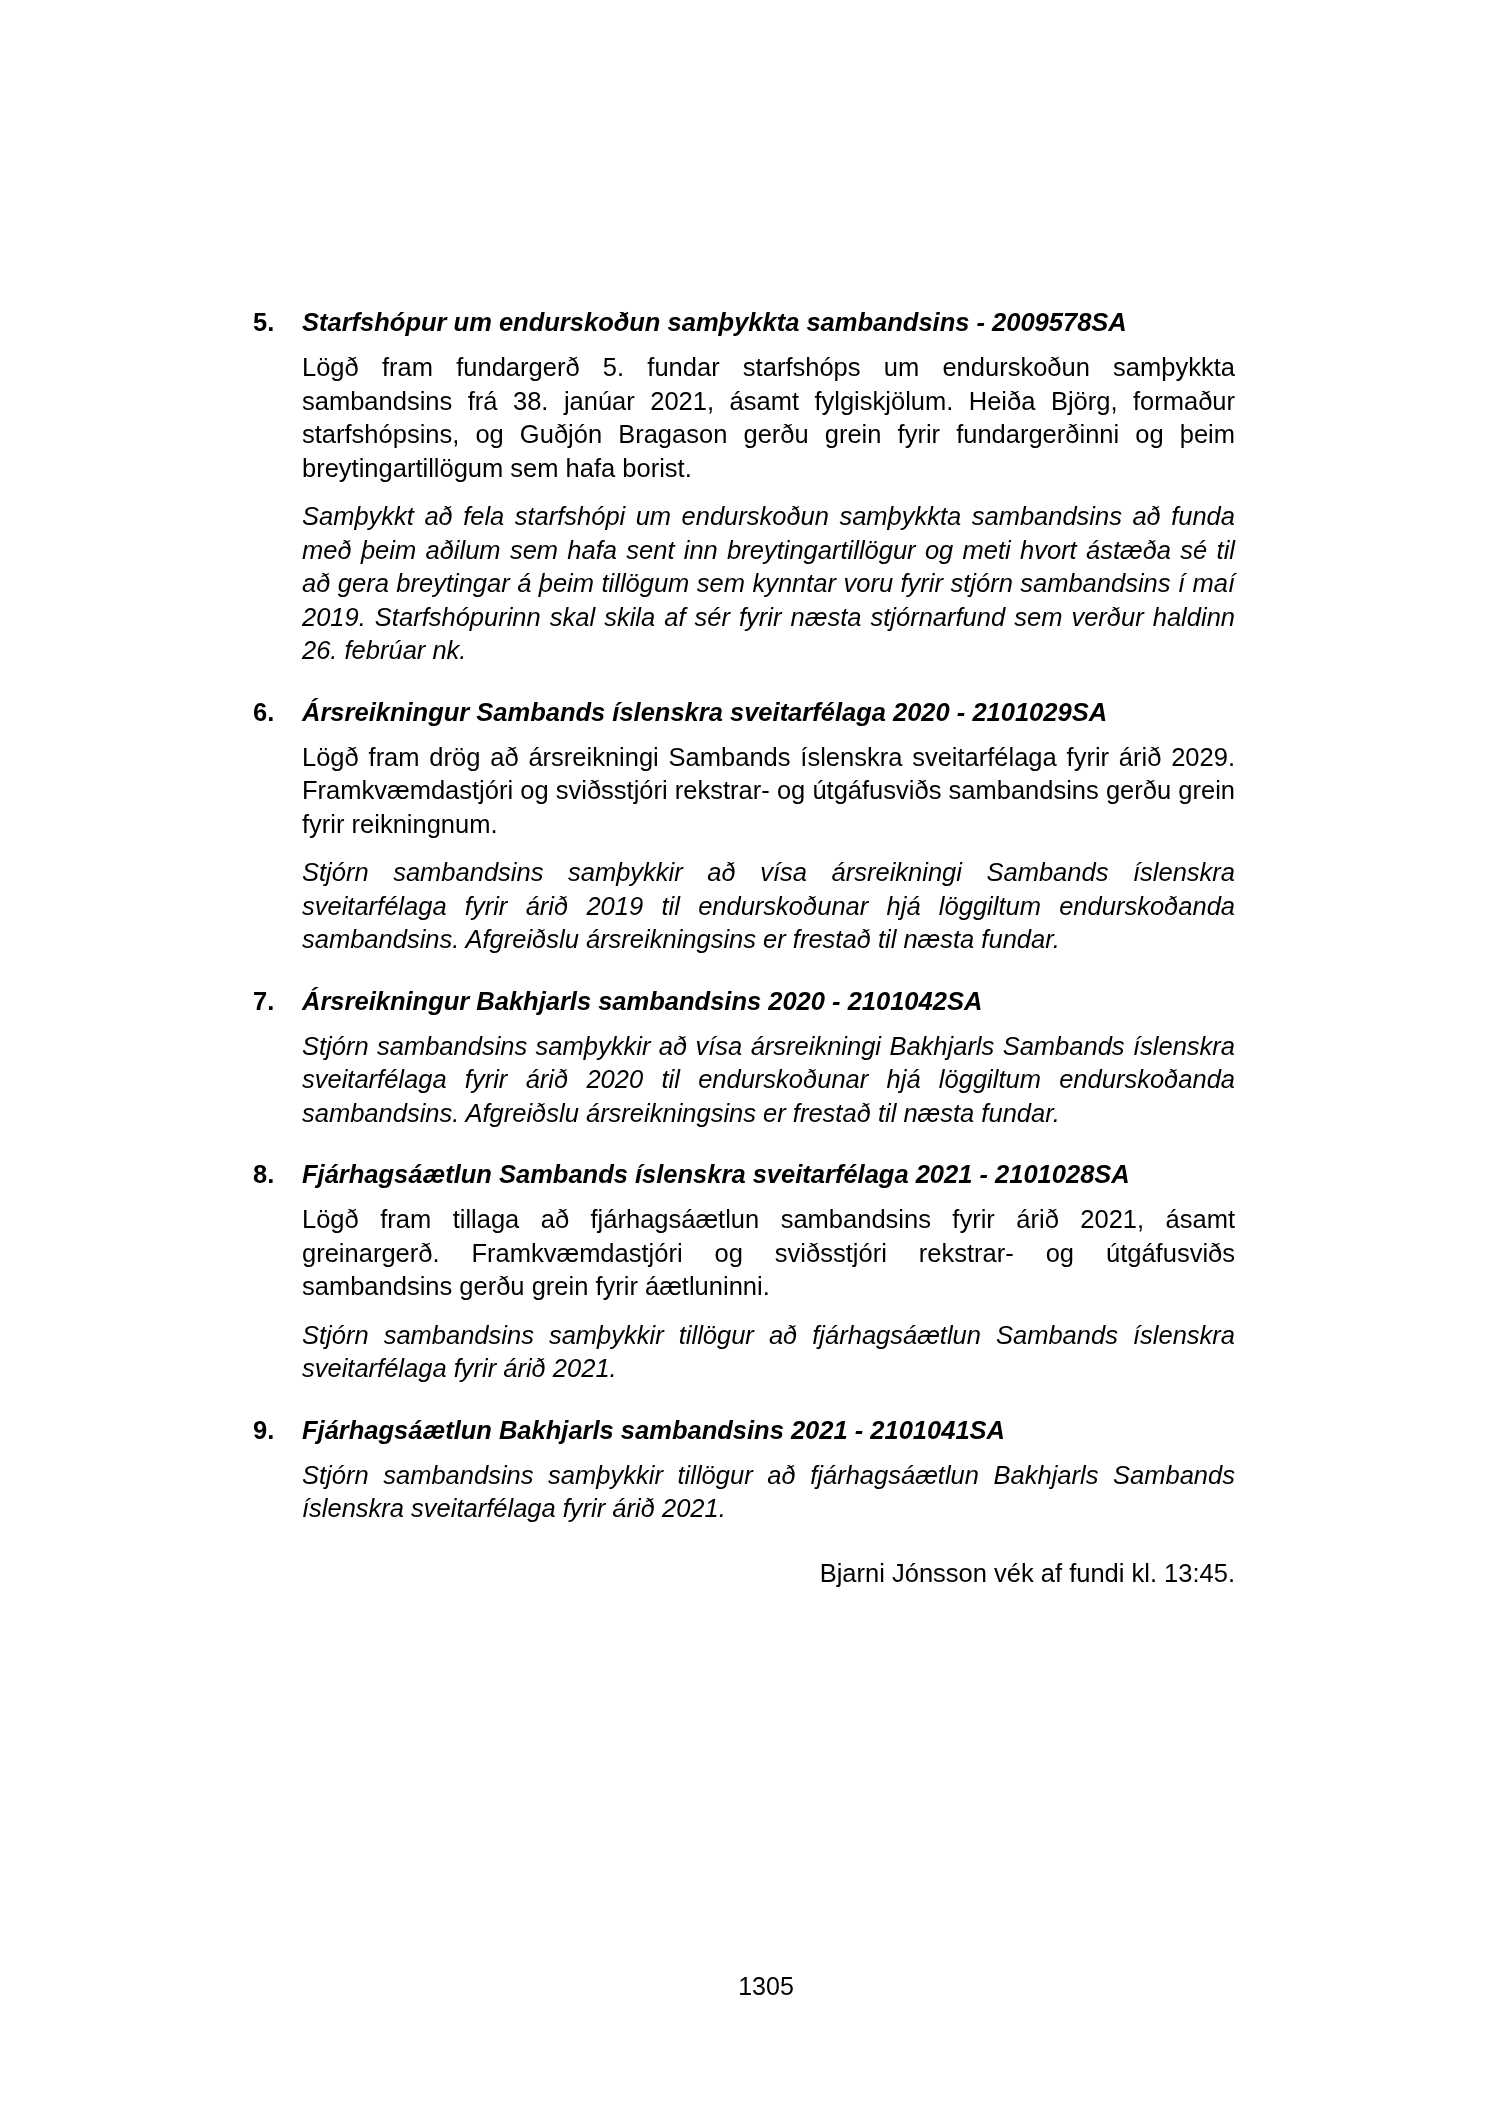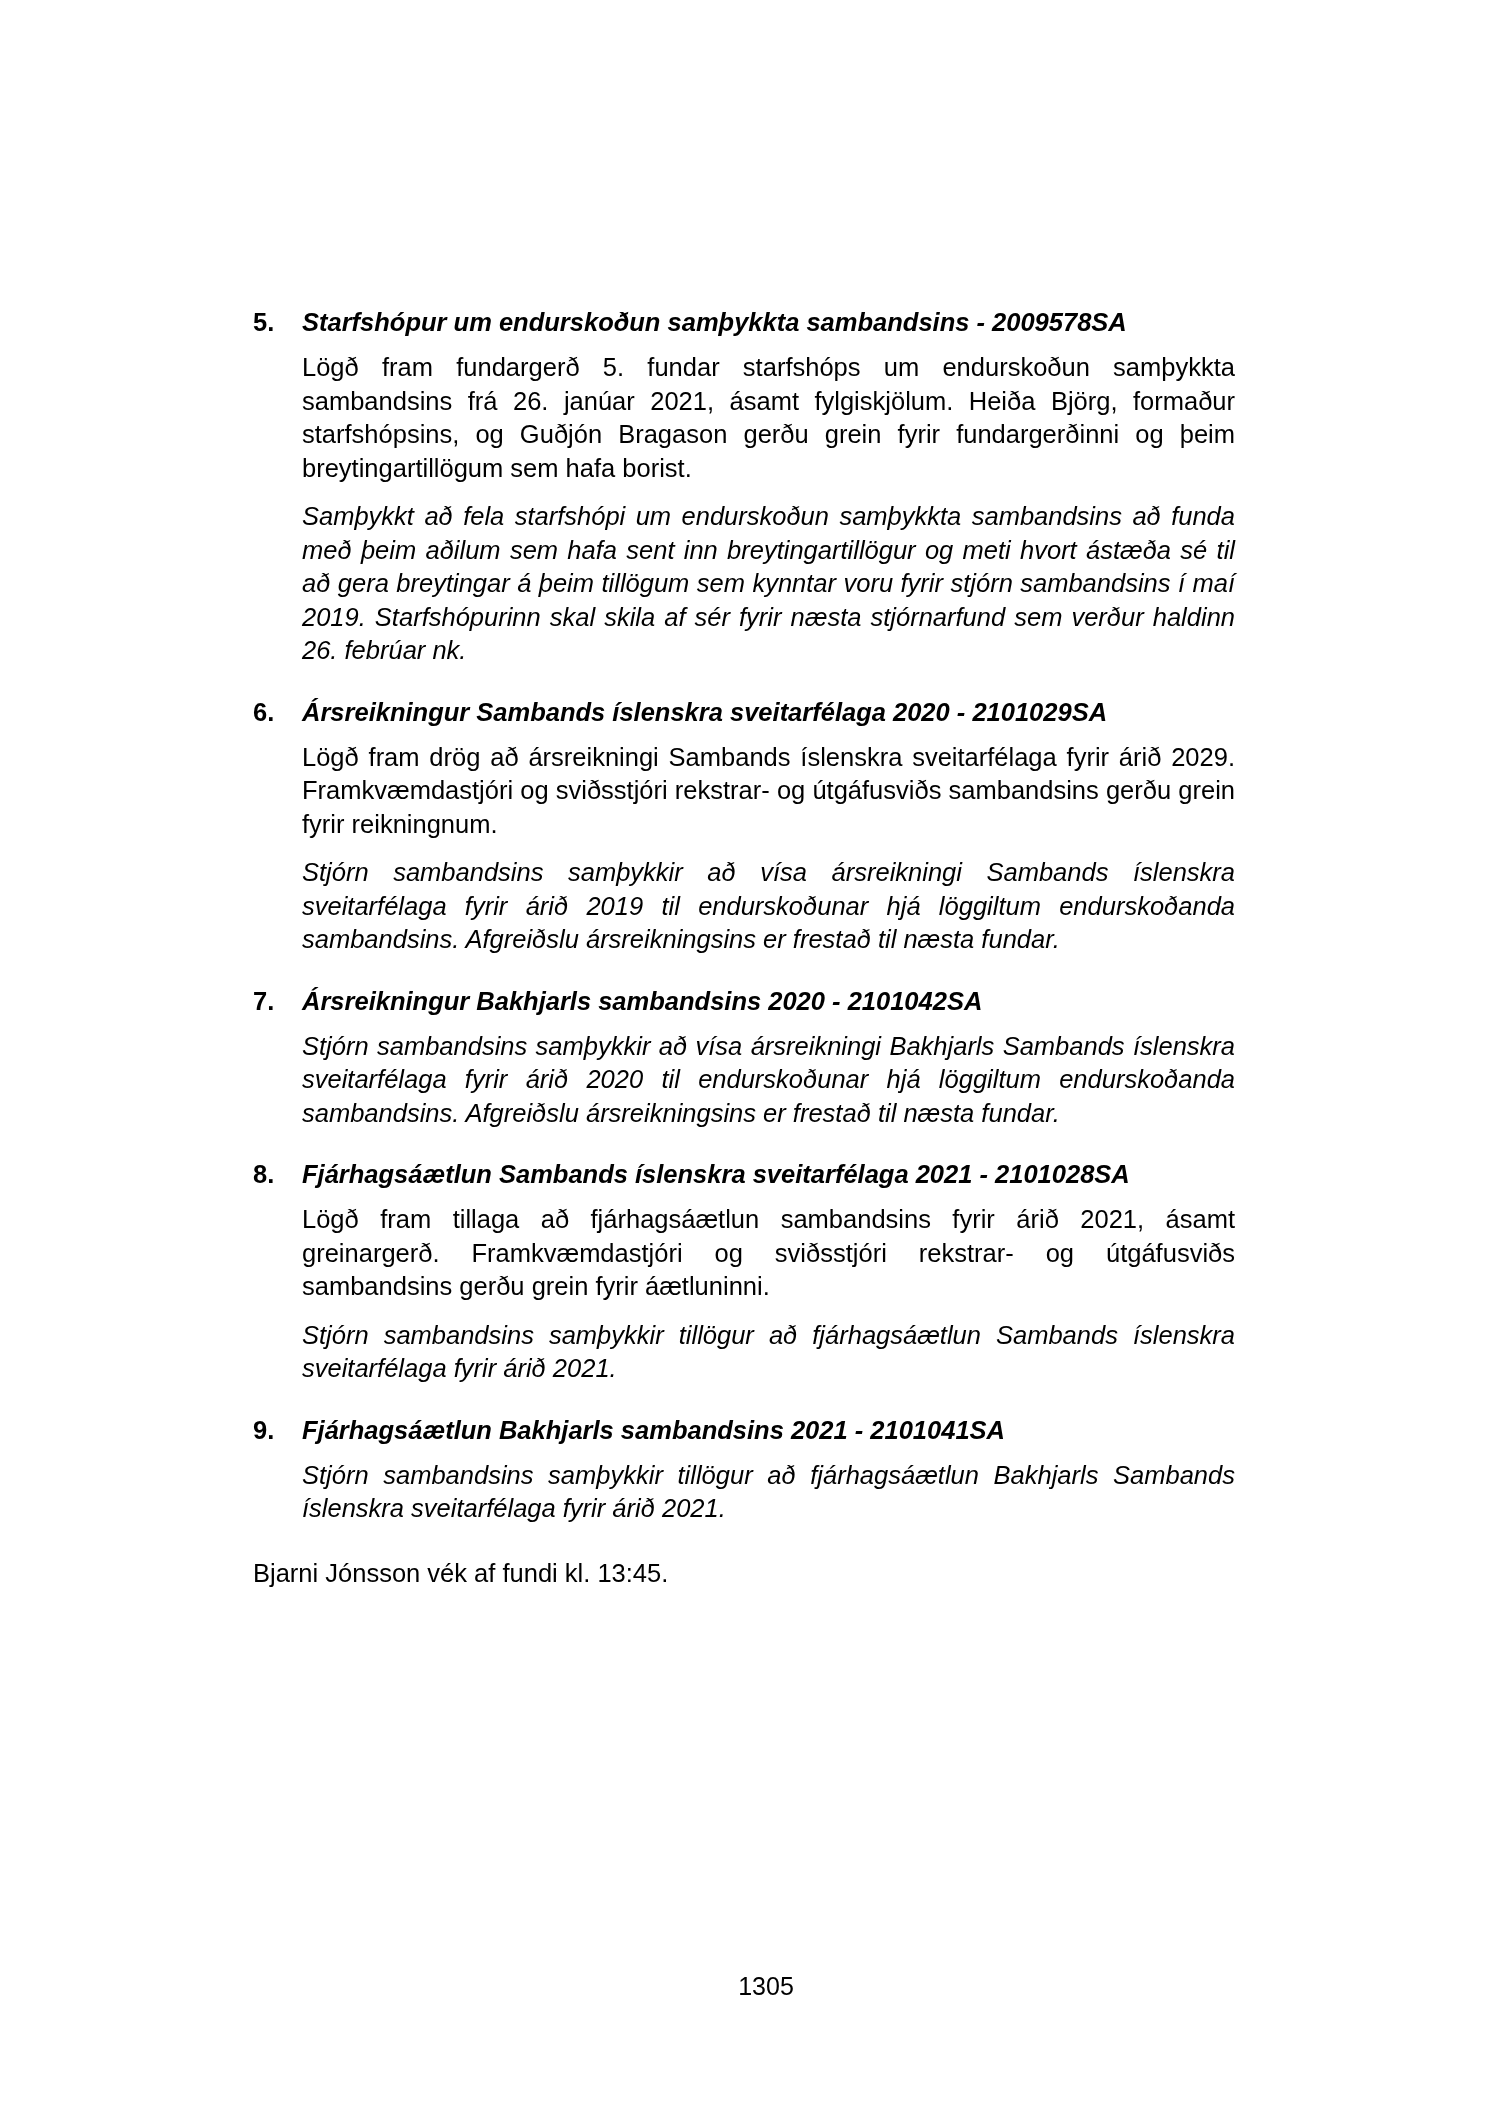--- a/index.html
+++ b/index.html
@@ -42,20 +42,21 @@
     font-size: 25.5px;
     line-height: 33.5px;
     text-align: justify;
     text-justify: inter-word;
   }
   p.body.resolution { font-style: italic; }
   p.closing {
     margin: 31px 0 0 0;
     font-size: 25.5px;
     line-height: 33.5px;
+    text-align: right;
   }
   .footer-page {
     position: absolute;
     top: 1971px;
     left: 16px;
     width: 1500px;
     text-align: center;
     font-size: 25px;
     line-height: 30px;
   }
@@ -64,21 +65,21 @@
 <body>
 
 <div class="sheet">
   <div class="content">
 
     <section class="item">
       <div class="item-head">
         <span class="item-num">5.</span>
         <span class="item-title">Starfshópur um endurskoðun samþykkta sambandsins - 2009578SA</span>
       </div>
-      <p class="body">Lögð fram fundargerð 5. fundar starfshóps um endurskoðun samþykkta sambandsins frá 26. janúar 2021, ásamt fylgiskjölum. Heiða Björg, formaður starfshópsins, og Guðjón Bragason gerðu grein fyrir fundargerðinni og þeim breytingartillögum sem hafa borist.</p>
+      <p class="body">Lögð fram fundargerð 5. fundar starfshóps um endurskoðun samþykkta sambandsins frá 38. janúar 2021, ásamt fylgiskjölum. Heiða Björg, formaður starfshópsins, og Guðjón Bragason gerðu grein fyrir fundargerðinni og þeim breytingartillögum sem hafa borist.</p>
       <p class="body resolution">Samþykkt að fela starfshópi um endurskoðun samþykkta sambandsins að funda með þeim aðilum sem hafa sent inn breytingartillögur og meti hvort ástæða sé til að gera breytingar á þeim tillögum sem kynntar voru fyrir stjórn sambandsins í maí 2019. Starfshópurinn skal skila af sér fyrir næsta stjórnarfund sem verður haldinn 26. febrúar nk.</p>
     </section>
 
     <section class="item">
       <div class="item-head">
         <span class="item-num">6.</span>
         <span class="item-title">Ársreikningur Sambands íslenskra sveitarfélaga 2020 - 2101029SA</span>
       </div>
       <p class="body">Lögð fram drög að ársreikningi Sambands íslenskra sveitarfélaga fyrir árið 2029. Framkvæmdastjóri og sviðsstjóri rekstrar- og útgáfusviðs sambandsins gerðu grein fyrir reikningnum.</p>
       <p class="body resolution">Stjórn sambandsins samþykkir að vísa ársreikningi Sambands íslenskra sveitarfélaga fyrir árið 2019 til endurskoðunar hjá löggiltum endurskoðanda sambandsins. Afgreiðslu ársreikningsins er frestað til næsta fundar.</p>

